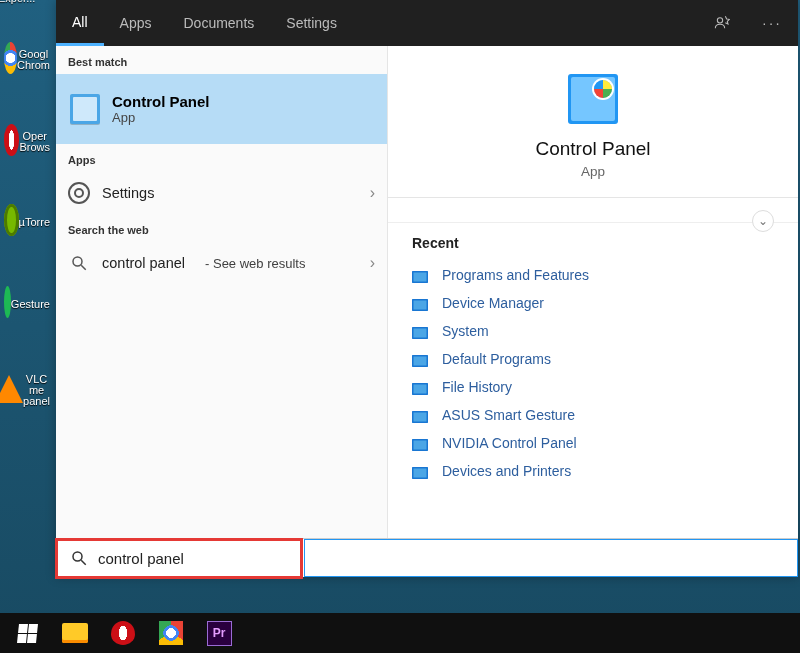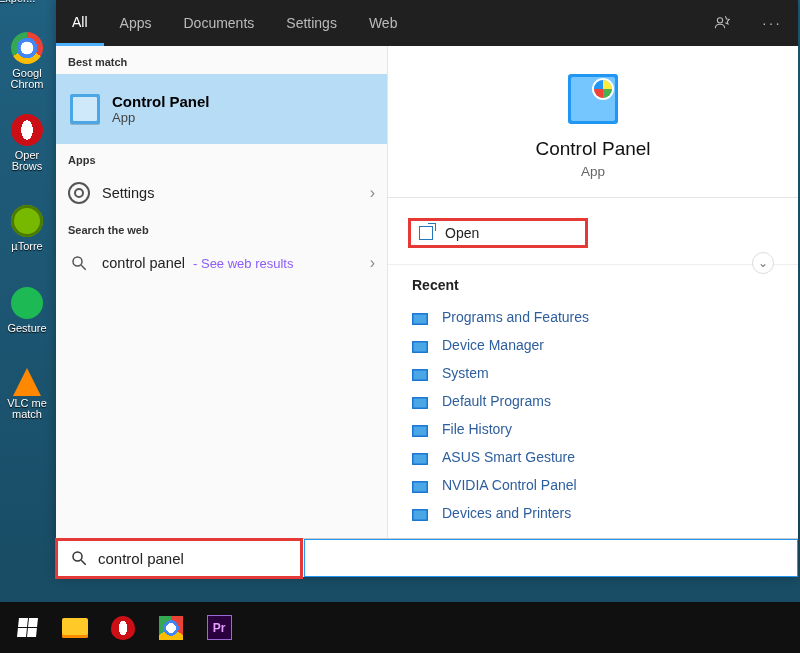--- a/index.html
+++ b/index.html
@@ -11,21 +11,21 @@
       position: relative;
       background: #1b5e7a;
     }
     .desktop {
       position: absolute;
       left: 0; top: 0;
       width: 800px; height: 653px;
       background: linear-gradient(180deg, #206080 0%, #184a62 100%);
     }
     .desktop-icons { position: absolute; left: 4px; top: -2px; }
-    .d-icon { width: 46px; height: 62px; color: #fff; font-size: 11px; text-align: center; display: flex; flex-direction: column; align-items: center; justify-content: flex-end; text-shadow: 0 1px 1px #000; }
+    .d-icon { width: 46px; height: 62px; color: #fff; font-size: 11px; text-align: center; display: flex; flex-direction: row; align-items: center; justify-content: flex-end; text-shadow: 0 1px 1px #000; }
     .d-icon .blob { width: 32px; height: 32px; border-radius: 50%; margin-bottom: 2px; }
     .chrome { background: radial-gradient(circle at 50% 50%, #fff 0 28%, #4285f4 29% 45%, transparent 46%), conic-gradient(#ea4335 0 120deg, #fbbc05 120deg 240deg, #34a853 240deg 360deg); }
     .opera { background: radial-gradient(ellipse 30% 50% at 50% 50%, #fff 0 60%, #cc0f16 61%); border-radius: 50% 50% 50% 50% / 55% 55% 45% 45%; }
     .utorrent { background: #76b900; border-radius: 50%; box-shadow: inset 0 0 0 3px #4c7a00; }
     .spotify { background: #1DB954; border-radius: 50%; }
     .vlc { width:0;height:0;border-left:14px solid transparent;border-right:14px solid transparent;border-bottom:28px solid #ff8800; }
     .d-label { line-height: 1; margin-top: 2px; }
     .experi { position: absolute; top:-8px; left:-2px; font-size:11px; color:#fff; text-shadow:0 1px 1px #000;}
 
     .search-panel {
@@ -65,21 +65,21 @@
       background: #b6dcf6;
     }
     .cp-icon-sm { width: 30px; height: 30px; background: #4ba6e6; border-radius: 2px; margin-right: 12px; position: relative; box-shadow: 0 1px 0 rgba(0,0,0,.2); }
     .cp-icon-sm::before { content:''; position:absolute; left:3px; top:3px; width:24px; height:24px; background: #cfe9fb; border-radius:1px; }
     .bm-texts .title { font-size: 15px; font-weight: 600; color: #000; }
     .bm-texts .sub { font-size: 13px; color: #444; }
 
     .list-row { display:flex; align-items:center; padding: 10px 12px; font-size: 14.5px; color:#222; position:relative; cursor:default;}
     .list-row .ic { width: 22px; height:22px; margin-right: 12px; display:flex; align-items:center; justify-content:center; }
     .list-row .chev { position:absolute; right:12px; color:#888; font-size:16px; }
-    .list-row .hint { color:#8b5cf6; font-size:13px; margin-left:8px; }
+    .list-row .hint { color:#404040; font-size:13px; margin-left:20px; }
     .gear-ic { width:22px; height:22px; border:2px solid #555; border-radius:50%; position:relative; }
     .gear-ic::after{content:''; position:absolute; inset:4px; border:2px solid #555; border-radius:50%;}
 
     .preview-top { text-align:center; padding: 28px 0 18px; border-bottom:1px solid #e5e5e5;}
     .cp-icon-lg { width:50px; height:50px; margin: 0 auto 14px; position:relative; background:#2196f3; border-radius:3px; }
     .cp-icon-lg::before{content:''; position:absolute; inset:3px; background:#75c6ff; border-radius:2px;}
     .cp-icon-lg::after{content:''; position:absolute; right:6px; top:6px; width:18px; height:18px; border-radius:50%; background:conic-gradient(#ffeb3b 0 90deg, #4caf50 90deg 180deg, #f44336 180deg 270deg, #2196f3 270deg 360deg); box-shadow:0 0 0 2px #fff;}
     .preview-title { font-size: 19px; color:#111; }
     .preview-sub { font-size: 13.5px; color:#666; margin-top:4px; }
 
@@ -94,21 +94,21 @@
     .recent-label { font-weight:600; font-size:14px; color:#222; margin-bottom:10px; }
     .recent-item { display:flex; align-items:flex-end; padding:6px 0; font-size:14px; color:#2d5e9e; }
     .recent-ic { width:16px; height:12px; background:#4ba6e6; margin-right:14px; border-radius:1px; box-shadow: inset 0 0 0 1.5px #1976d2; }
 
     .search-input-wrap { position:relative; height: 39px; background:#fff; border-top:1px solid #ccc; display:flex; align-items:center; }
     .search-input-wrap .mag { margin: 0 10px 0 14px; color:#333; }
     .search-input { border:none; outline:none; font-size:15px; flex:1; background:transparent; color:#222; }
     .red-box-input { position:absolute; left:-1px; top:-1px; width: 248px; height: 41px; border:3px solid #e53935; pointer-events:none; }
     .blue-box-input { position:absolute; left: 248px; right: 0; top:0; bottom:0; border:1px solid #2196f3; pointer-events:none; }
 
-    .taskbar { position:absolute; left:0; right:0; bottom:0; height:51px; background:#101010; display:flex; align-items:center; padding:0 4px; gap:2px; }
+    .taskbar { position:absolute; left:0; right:0; bottom:0; height:40px; background:#101010; display:flex; align-items:center; padding:0 4px; gap:2px; }
     .tb-item { width:46px; height:40px; display:flex; align-items:center; justify-content:center; }
     .win-logo { display:grid; grid-template-columns: 9px 9px; grid-template-rows: 9px 9px; gap:1px; transform: skewX(-6deg);}
     .win-logo span{ background:#fff; }
     .tb-folder{ width:26px; height:20px; background:#ffca28; border-radius:2px; box-shadow:0 -3px 0 #fb8c00 inset; }
     .tb-pr { width:25px; height:25px; background:#2a003f; color:#e59eff; font-size:12px; font-weight:bold; display:flex;align-items:center;justify-content:center; border:1px solid #9a6bd4;}
 
     svg.mag { stroke:#333; }
   </style>
 </head>
 <body>
@@ -130,41 +130,38 @@
       <div class="blob utorrent"></div>
       <div class="d-label">µTorre</div>
     </div>
     <div class="d-icon" style="margin-top:20px">
       <div class="blob spotify"></div>
       <div class="d-label">Gesture</div>
     </div>
     <div class="d-icon" style="margin-top:24px">
       <div class="vlc"></div>
       <div class="d-label">VLC me
-match</div>
+panel</div>
     </div>
   </div>
 </div>
 
 <div class="search-panel">
   <div class="tab-bar">
     <div class="tab active">
         <span>All</span>
       </div>
     <div class="tab">
         <span>Apps</span>
       </div>
     <div class="tab">
         <span>Documents</span>
       </div>
     <div class="tab">
         <span>Settings</span>
-      </div>
-    <div class="tab">
-        <span>Web</span>
       </div>
     <div class="tab-spacer"></div>
     <div class="tab">
       <svg class="feedback-icon" viewBox="0 0 24 24" fill="none" stroke="#bbb" stroke-width="1.6">
           <circle cx="9" cy="8" r="4"></circle>
           <path d="M2 20c0-4 3-6 7-6s7 2 7 6"></path>
           <path d="M17 2l2 4 4 .5-3 3 1 4-4-2"></path>
         </svg>
     </div>
     <div class="tab">
@@ -206,24 +203,20 @@
       </div>
     </div>
 
     <div class="preview-col">
       <div class="preview-top">
         <div class="cp-icon-lg"></div>
         <div class="preview-title">Control Panel</div>
         <div class="preview-sub">App</div>
       </div>
       <div class="actions">
-        <div class="action-row highlighted">
-          <span class="open-ic"></span>
-          <span>Open</span>
-        </div>
         <div class="expand-chev">
           <span>⌄</span>
         </div>
       </div>
       <div class="recent">
         <div class="recent-label">Recent</div>
         <div class="recent-item">
             <span class="recent-ic"></span>
             <span>Programs and Features</span>
           </div>

